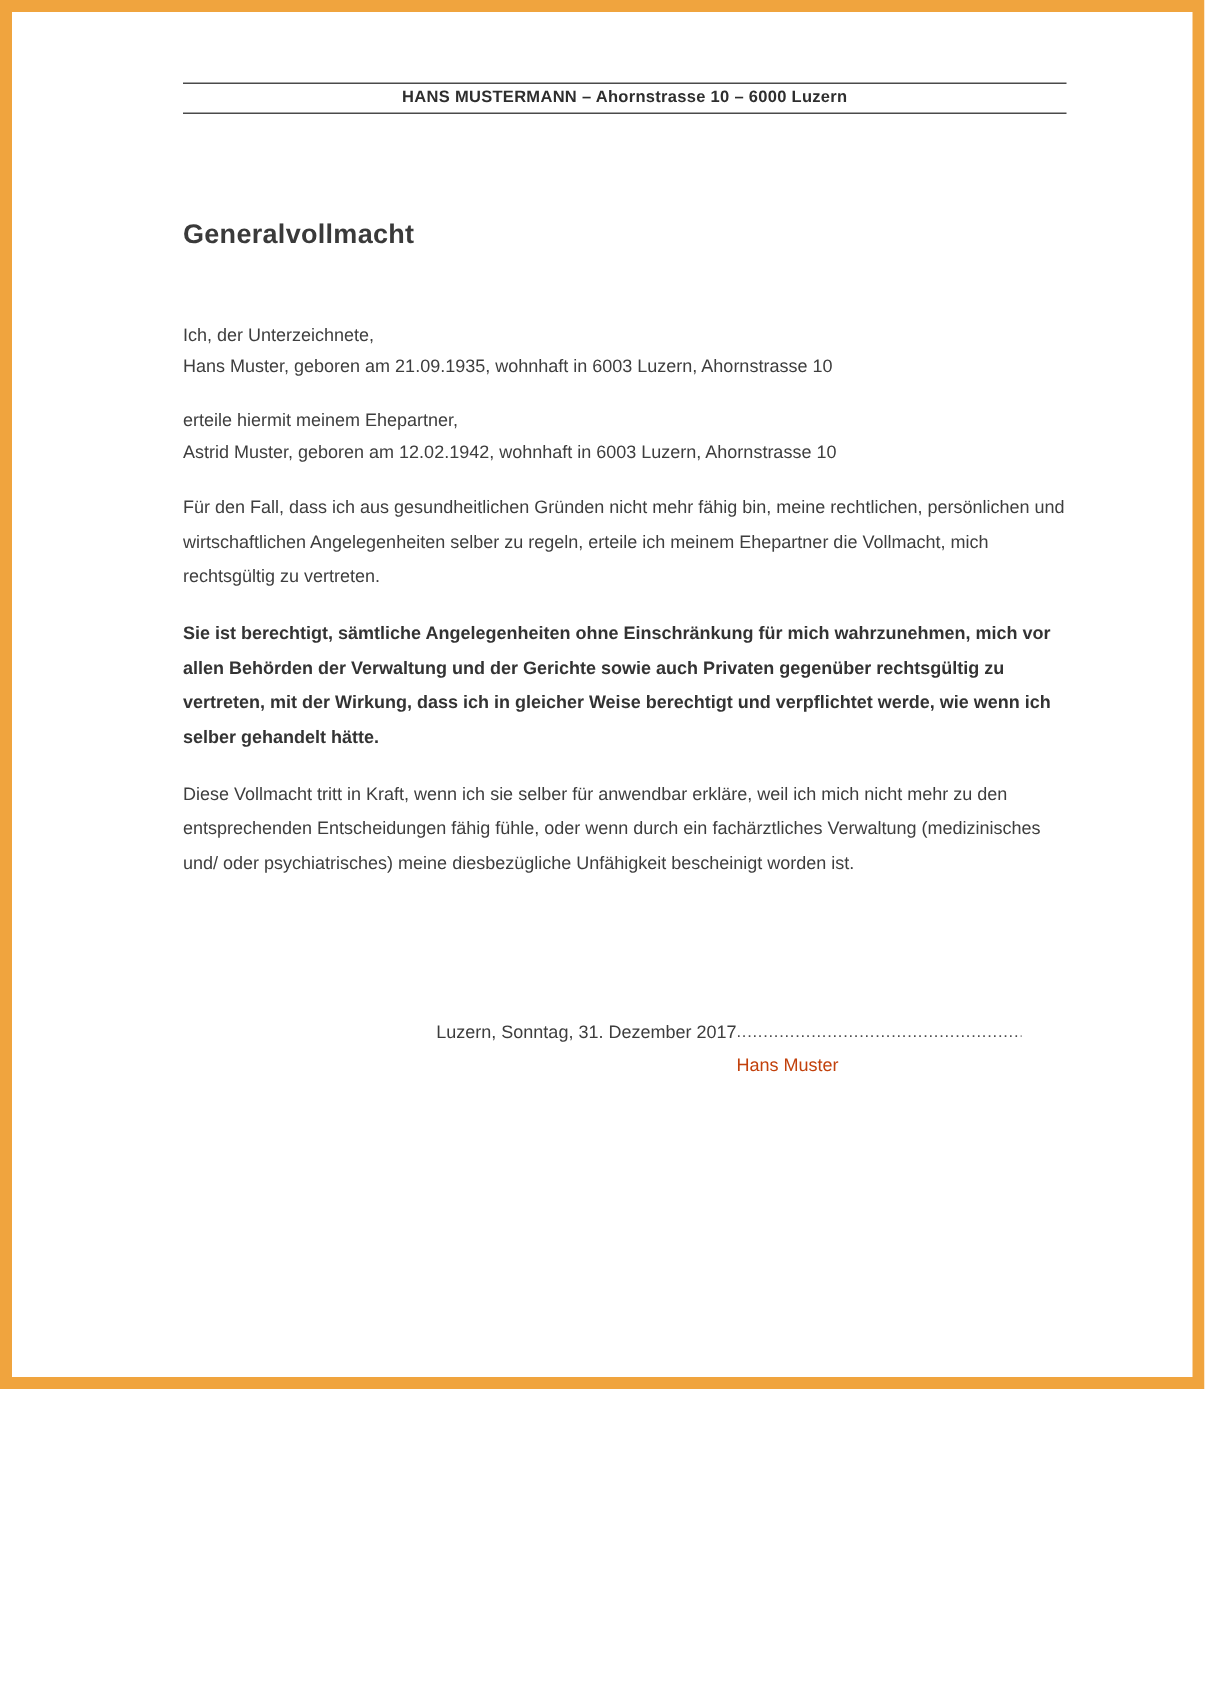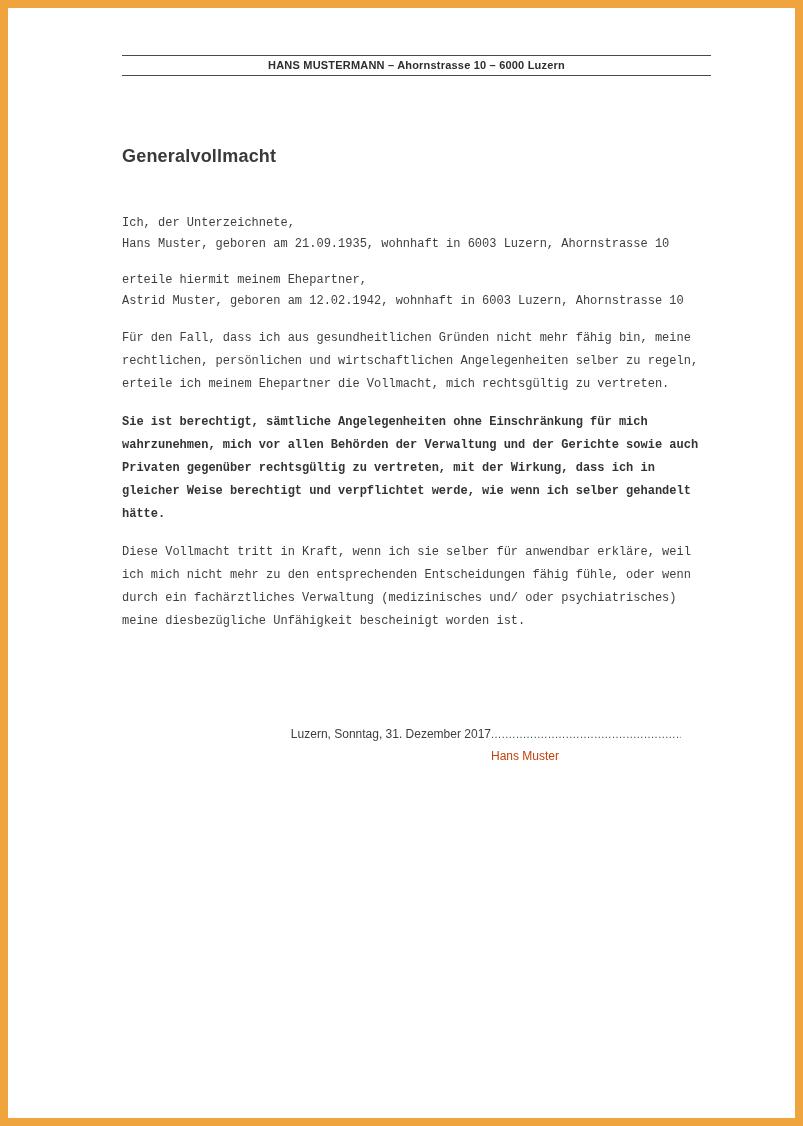--- a/index.html
+++ b/index.html
@@ -3,21 +3,21 @@
 <meta charset="utf-8">
 <style>
   html, body {
     margin: 0;
     padding: 0;
     background: #ffffff;
   }
   .page {
     position: relative;
     width: 803px;
-    height: 1126px;
+    height: 926px;
     box-sizing: border-box;
     border: 8px solid #F0A43E;
     background: #ffffff;
     font-family: "Liberation Sans", "DejaVu Sans", sans-serif;
     color: #3d3d3d;
     overflow: hidden;
   }
   .content {
     position: absolute;
     left: 114px;
@@ -48,21 +48,20 @@
   }
   
   .body-text {
     margin-top: 46px;
     font-size: 12px;
     line-height: 21px;
     color: #3e3e3e;
   }
   .para {
     margin: 0 0 15px 0;
-    font-family: Liberation Mono, monospace;
   }
   .para-long {
     line-height: 23px;
   }
   .para-semibold {
     font-weight: 600;
     color: #333333;
   }
   
   .closing {

